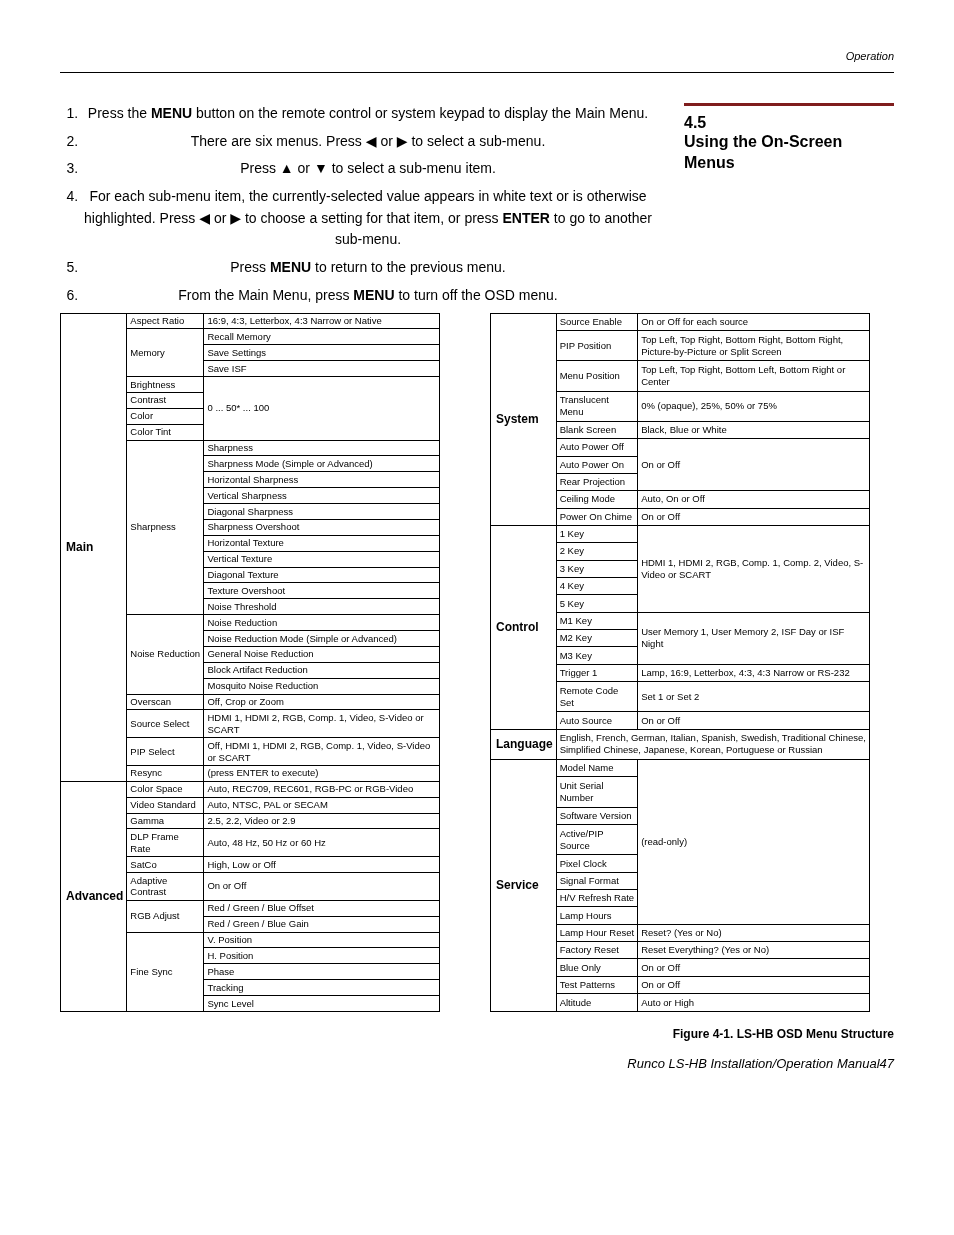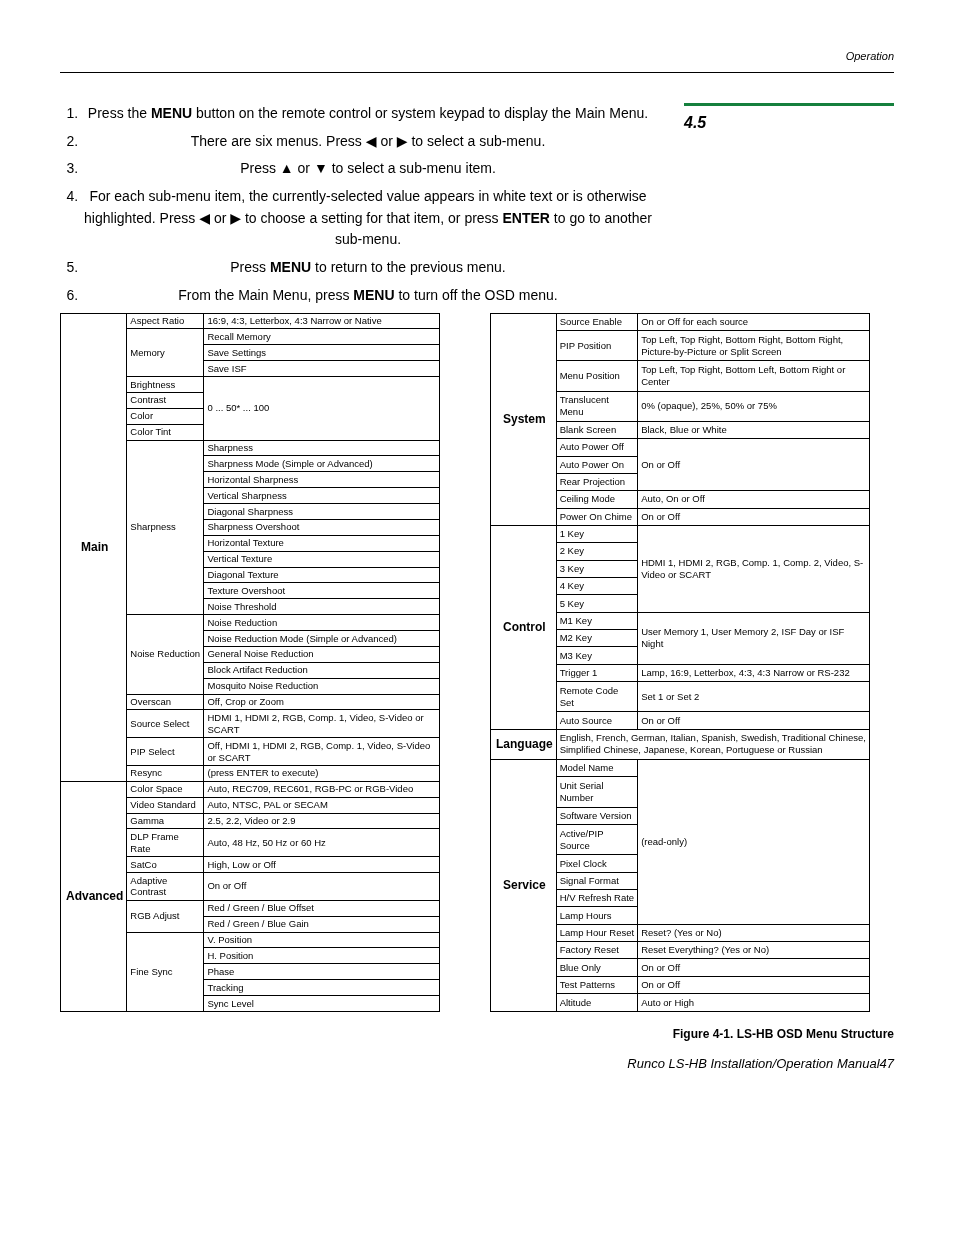--- a/index.html
+++ b/index.html
@@ -25,23 +25,22 @@
 .top-section {
   display: flex;
   gap: 30px;
 }
 .top-left {
   flex: 1;
   text-align: center;
 }
 .top-right {
   width: 210px;
-  border-top: 3px solid #15803d;
+  border-top: 3px solid #7f1d1d;
   padding-top: 8px;
-  font-style: italic;
 }
 ol.steps {
   padding-left: 22px;
   margin: 0;
   font-size: 14px;
   line-height: 1.55;
 }
 ol.steps li {
   margin-bottom: 6px;
 }
@@ -73,21 +72,21 @@
 }
 .menu-table td, .menu-table th {
   border: 1px solid #000;
   padding: 1.5px 3px;
   vertical-align: middle;
   text-align: left;
 }
 .menu-table .cat {
   font-weight: bold;
   font-size: 12px;
-  text-align: center;
+  text-align: left;
   padding-left: 5px;
 }
 .figure-caption {
   font-weight: bold;
   font-size: 12px;
   margin-top: 15px;
   text-align: right;
 }
 .footer {
   display:flex;
@@ -109,20 +108,21 @@
       <li><span>Press the </span><b>MENU</b><span> button on the remote control or system keypad to display the Main Menu.</span></li>
       <li><span>There are six menus. Press </span><span class="arrow">◀</span><span> or </span><span class="arrow">▶</span><span> to select a sub-menu.</span></li>
       <li><span>Press </span><span class="arrow">▲</span><span> or </span><span class="arrow">▼</span><span> to select a sub-menu item.</span></li>
       <li><span>For each sub-menu item, the currently-selected value appears in white text or is otherwise highlighted. Press </span><span class="arrow">◀</span><span> or </span><span class="arrow">▶</span><span> to choose a setting for that item, or press </span><b>ENTER</b><span> to go to another sub-menu.</span></li>
       <li><span>Press </span><b>MENU</b><span> to return to the previous menu.</span></li>
       <li><span>From the Main Menu, press </span><b>MENU</b><span> to turn off the OSD menu.</span></li>
     </ol>
   </div>
   <div class="top-right">
     <div class="section-number">4.5</div>
+    <div class="section-title">Using the On-Screen Menus</div>
   </div>
 </div>
 
 <div class="tables-wrap">
 
   <table class="menu-table">
 
     <tbody>
         <tr>
           <td class="cat" rowspan="28">Main</td>

